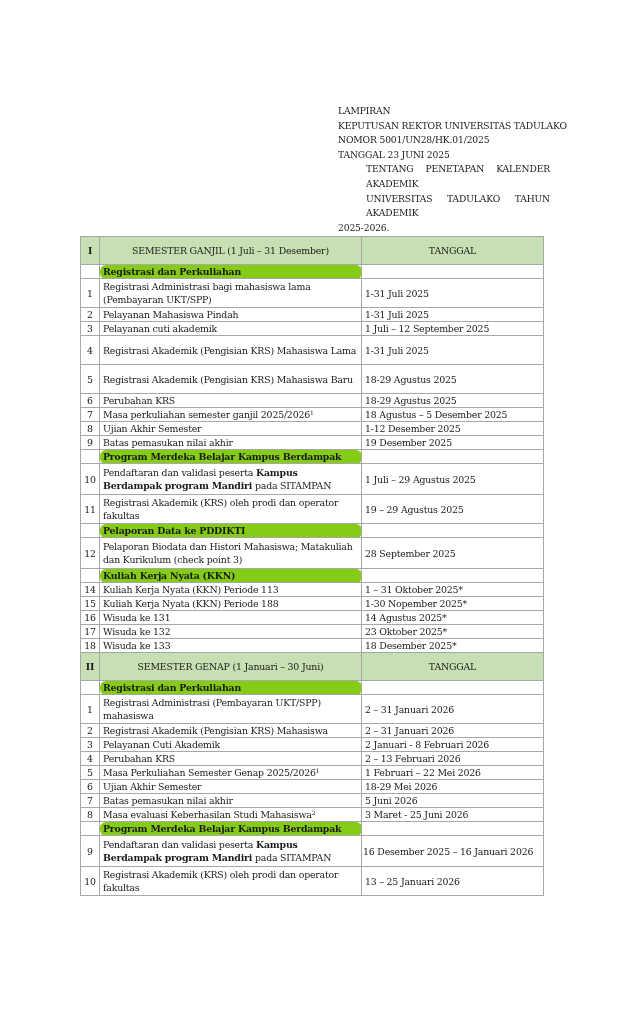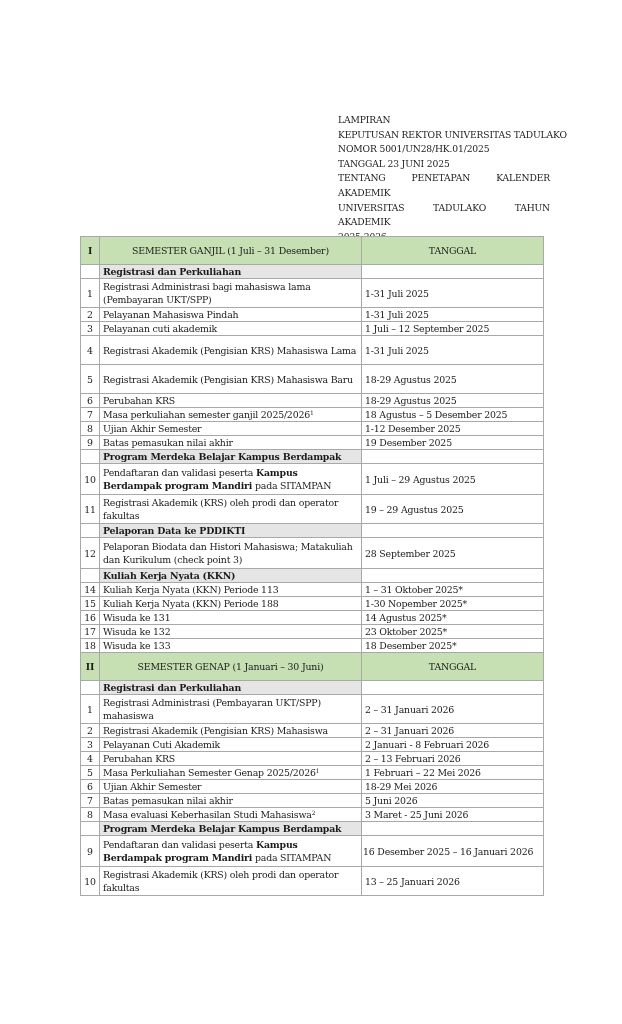--- a/index.html
+++ b/index.html
@@ -1,32 +1,32 @@
 <!DOCTYPE html>
 <html><head>
 <meta charset="utf-8">
 <style>
   html, body { margin: 0; padding: 0; background: #ffffff; }
   body { width: 622px; height: 1024px; position: relative; overflow: hidden;
          font-family: "DejaVu Serif", "Liberation Serif", serif; color: #1a1a1a; }
-  .header-block { position: absolute; left: 338px; top: 113px; width: 212px;
+  .header-block { position: absolute; left: 338px; top: 104px; width: 212px;
                   font-size: 9.2px; line-height: 14.6px; letter-spacing: -0.15px; }
   .header-block div { white-space: nowrap; }
-  .header-block .just { text-align: justify; text-align-last: justify; white-space: normal; }
+  .header-block .just { text-align: justify; text-align-last: justify; white-space: normal; margin-left: 28px; }
   table { position: absolute; left: 80px; top: 236px; width: 463px;
           border-collapse: collapse; table-layout: fixed;
           font-size: 9.4px; letter-spacing: -0.2px; }
   td { border: 1px solid #a8a8a8; padding: 0 3px; vertical-align: middle; line-height: 13px; }
   col.c1 { width: 19px; } col.c2 { width: 262px; } col.c3 { width: 182px; }
   td.no { text-align: center; padding: 0; }
   td.date { text-align: left; }
   tr.main-head td { background: #c6e0b4; font-weight: normal; height: 27px; text-align: center; }
   tr.main-head td.no { font-weight: bold; }
   tr.sec td { height: 13px; }
-  tr.sec td.sec-label { background: #e5e5e5; font-weight: bold; }
+  tr.sec td.sec-label { background: #84cc16; font-weight: bold; border-radius: 6px; }
   tr.r1 td { height: 13px; }
   tr.r2 td { height: 28px; }
   tr.r2.tall td { height: 30px; }
   sup { font-size: 6px; vertical-align: 3px; line-height: 0; }
   b { font-weight: bold; }
 </style>
 </head>
 <body>
 
 <div class="header-block">

